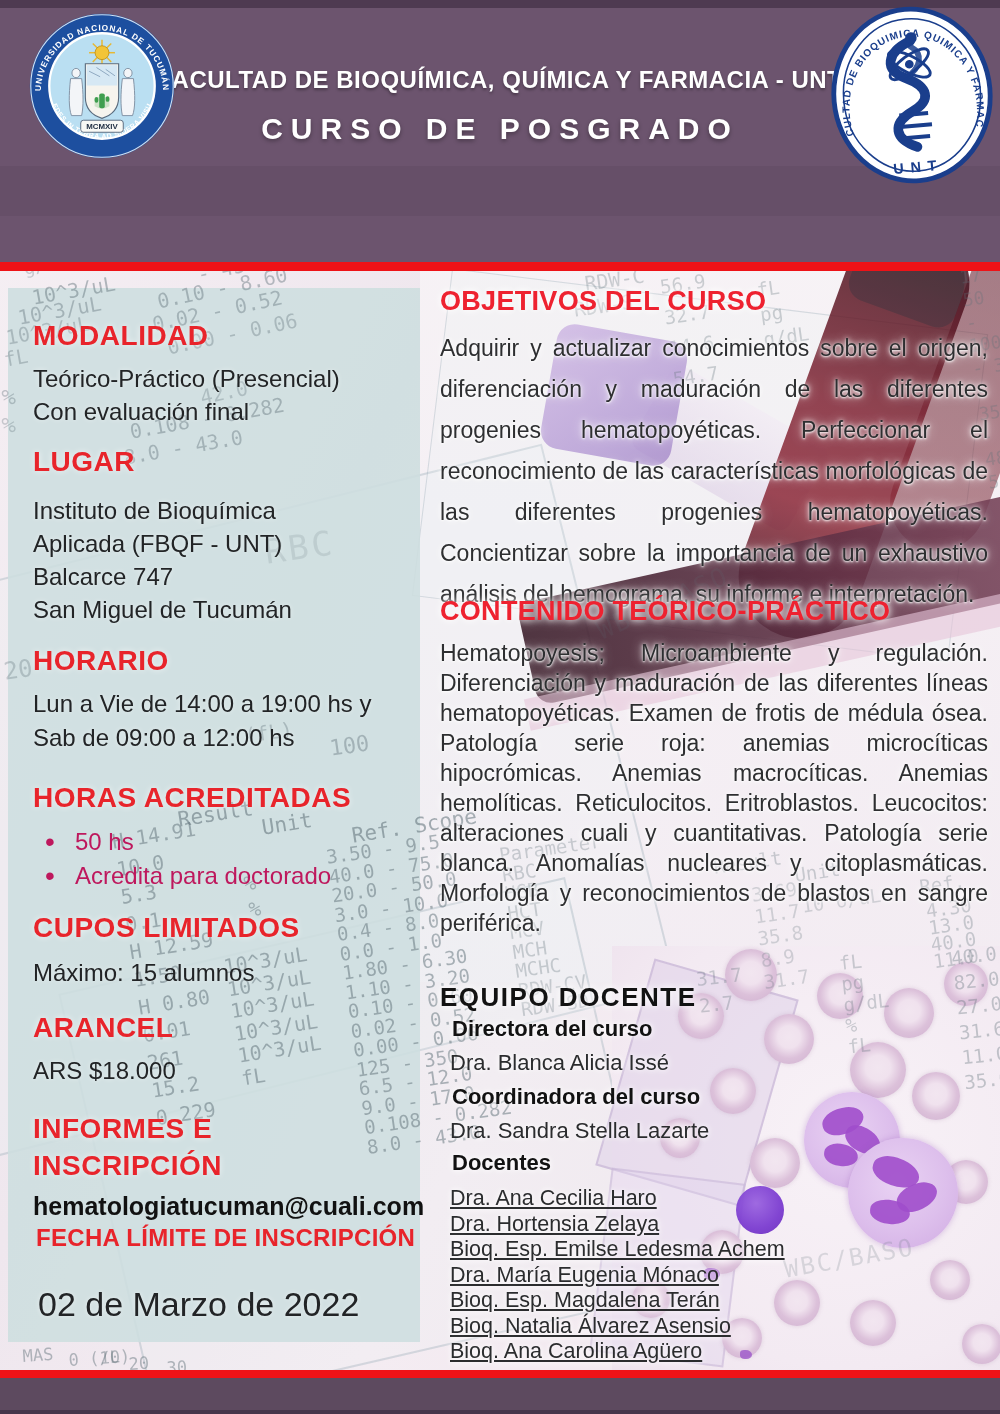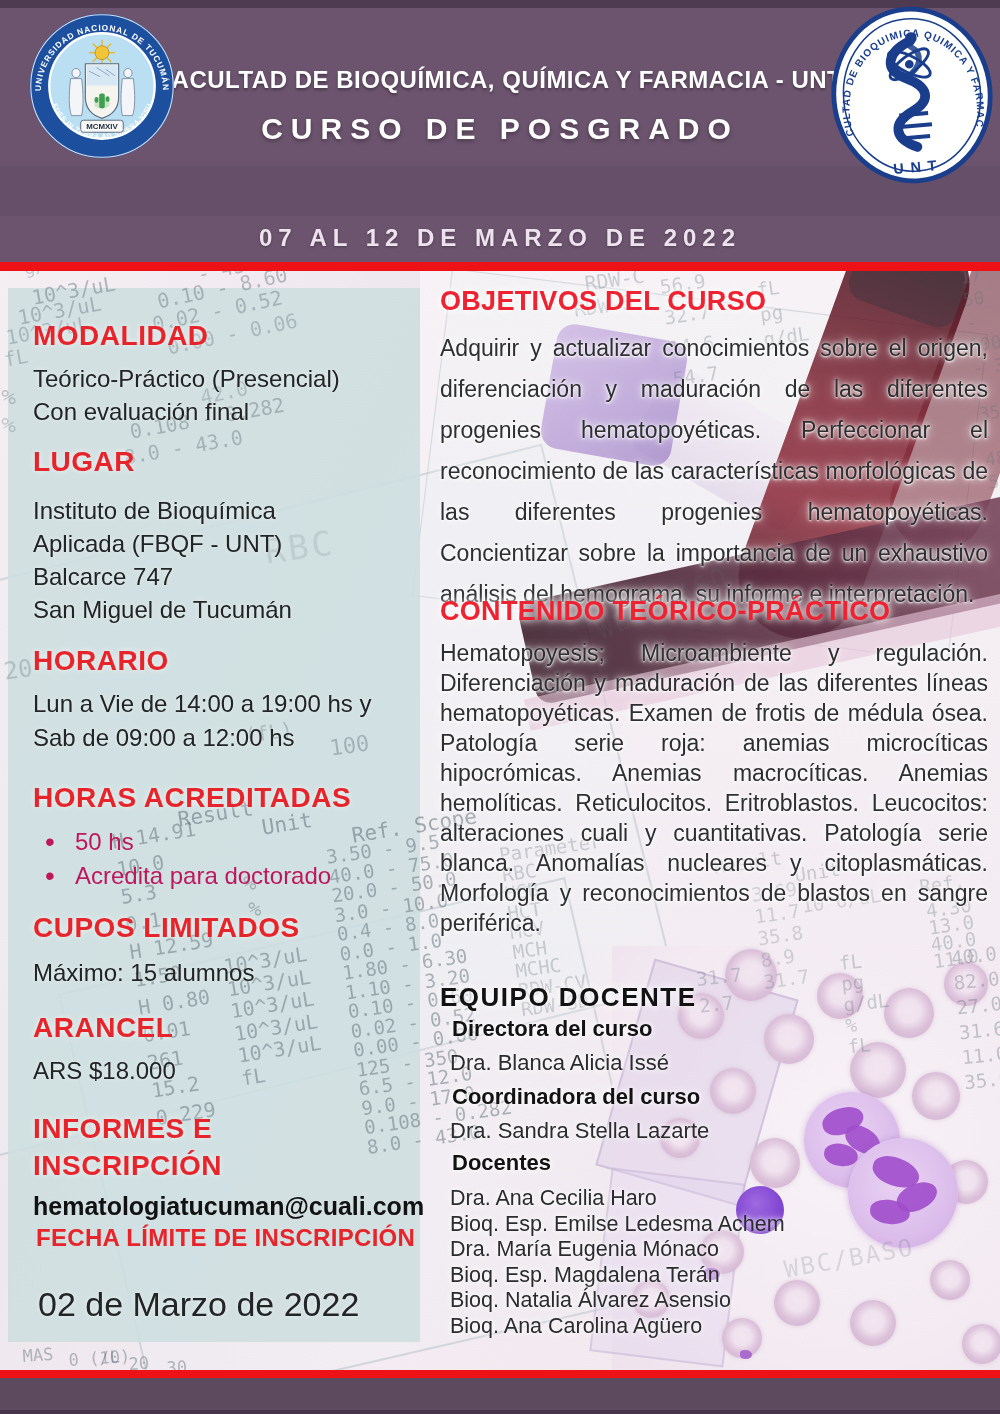--- a/index.html
+++ b/index.html
@@ -62,21 +62,21 @@
   .fecha-h { position:absolute; color:#e8242b; font-weight:800; font-size:24px; letter-spacing:.3px; white-space:nowrap; }
 
   
   .rh { position:absolute; left:440px; color:#ee2230; font-weight:800; font-size:27px; letter-spacing:.3px; text-shadow:0 0 6px rgba(255,255,255,.95),0 0 12px rgba(255,255,255,.85); }
   .rbody { position:absolute; left:440px; width:548px; color:#2e2f31; font-size:23px; line-height:41px; text-align:justify;
            text-shadow:0 0 5px rgba(255,255,255,.95),0 0 12px rgba(255,255,255,.85),0 1px 2px rgba(255,255,255,.9); }
   .eq-h { position:absolute; left:440px; color:#121212; font-weight:800; font-size:26px; letter-spacing:1.5px; text-shadow:0 0 6px rgba(255,255,255,.95),0 0 12px rgba(255,255,255,.85); }
   .eq-label { position:absolute; left:452px; color:#121212; font-weight:700; font-size:22px; text-shadow:0 0 5px rgba(255,255,255,.95),0 0 10px rgba(255,255,255,.85); }
   .eq-name { position:absolute; left:450px; color:#2b2c2e; font-size:22px; text-shadow:0 0 5px rgba(255,255,255,.95),0 0 10px rgba(255,255,255,.85); }
   .docentes { position:absolute; left:450px; top:1186px; width:540px; }
-  .docentes div { color:#2b2c2e; font-size:21.5px; line-height:25.5px; text-shadow:0 0 5px rgba(255,255,255,.95),0 0 10px rgba(255,255,255,.85); }
+  .docentes div { color:#2b2c2e; font-size:21.5px; line-height:25.5px; text-shadow:0 0 5px rgba(255,255,255,.95),0 0 10px rgba(255,255,255,.85);text-decoration:underline; }
 
   
   .foot-red { left:0; top:1370px; width:1000px; height:8px; background:#ee1217; }
   .foot-bar { left:0; top:1378px; width:1000px; height:36px; background:#5d4a5f; }
   .foot-edge { left:0; top:1410px; width:1000px; height:4px; background:#46354a; }
 </style>
 </head>
 <body>
 
 <div class="abs bg-base"></div>
@@ -247,21 +247,20 @@
 31.6
 11.0
 35.0</span>
 <span class="bt" style="left:782px;top:1256px;font-size:24px;opacity:.2;transform:rotate(-10deg);letter-spacing:2px;">WBC/BASO</span>
 
 <div class="abs header">
   <div class="abs header-topline"></div>
   <div class="abs title-band"></div>
   <div class="abs fac-line">FACULTAD DE BIOQUÍMICA, QUÍMICA Y FARMACIA -  UNT</div>
   <div class="abs curso">CURSO DE POSGRADO</div>
-  <div class="abs dates">07 AL 12 DE MARZO DE 2022</div>
 
   <svg class="abs seal-left" width="148" height="148" viewBox="0 0 160 160">
     <circle cx="80" cy="80" r="78" fill="#1d4f9f"></circle>
     <circle cx="80" cy="80" r="77" fill="none" stroke="#cfe0f2" stroke-width="1.2"></circle>
     <circle cx="80" cy="80" r="57" fill="#badff2" stroke="#ffffff" stroke-width="2.5"></circle>
     <defs>
       <path id="arcTop" d="M 14,86 A 66,66 0 1 1 146,86" fill="none"></path>
       <path id="arcBot" d="M 26,100 A 58,58 0 0 0 134,100" fill="none"></path>
     </defs>
     <text font-size="9" font-weight="bold" fill="#ffffff" letter-spacing="1">
@@ -372,20 +371,21 @@
 <div class="rbody" style="top:638px;line-height:30px;">Hematopoyesis; Microambiente y regulación. Diferenciación y maduración de las diferentes líneas hematopoyéticas. Examen de frotis de médula ósea. Patología serie roja: anemias microcíticas hipocrómicas. Anemias macrocíticas. Anemias hemolíticas. Reticulocitos. Eritroblastos. Leucocitos: alteraciones cuali y cuantitativas. Patología serie blanca. Anomalías nucleares y citoplasmáticas. Morfología y reconocimientos de blastos en sangre periférica.</div>
 
 <div class="eq-h" style="top:982px;text-align:center;">EQUIPO DOCENTE</div>
 <div class="eq-label" style="top:1016px;">Directora del curso</div>
 <div class="eq-name" style="top:1050px;">Dra. Blanca Alicia Issé</div>
 <div class="eq-label" style="top:1084px;">Coordinadora del curso</div>
 <div class="eq-name" style="top:1118px;">Dra. Sandra Stella Lazarte</div>
 <div class="eq-label" style="top:1150px;">Docentes</div>
 <div class="docentes">
   <div>Dra. Ana Cecilia Haro</div>
+  <div>Dra. Hortensia Zelaya</div>
   <div>Bioq. Esp. Emilse Ledesma Achem</div>
   <div>Dra. María Eugenia Mónaco</div>
   <div>Bioq. Esp. Magdalena Terán</div>
   <div>Bioq. Natalia Álvarez Asensio</div>
   <div>Bioq. Ana Carolina Agüero</div>
 </div>
 
 <div class="abs foot-red"></div>
 <div class="abs foot-bar"></div>
 <div class="abs foot-edge"></div>

